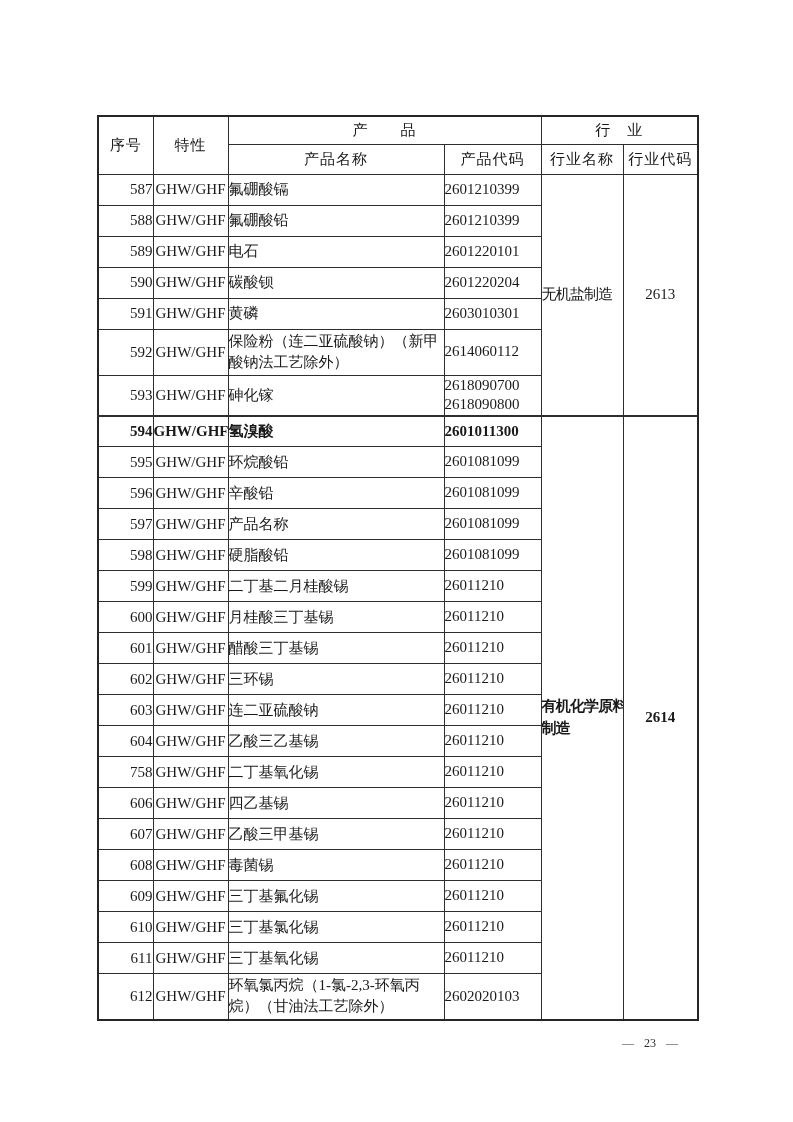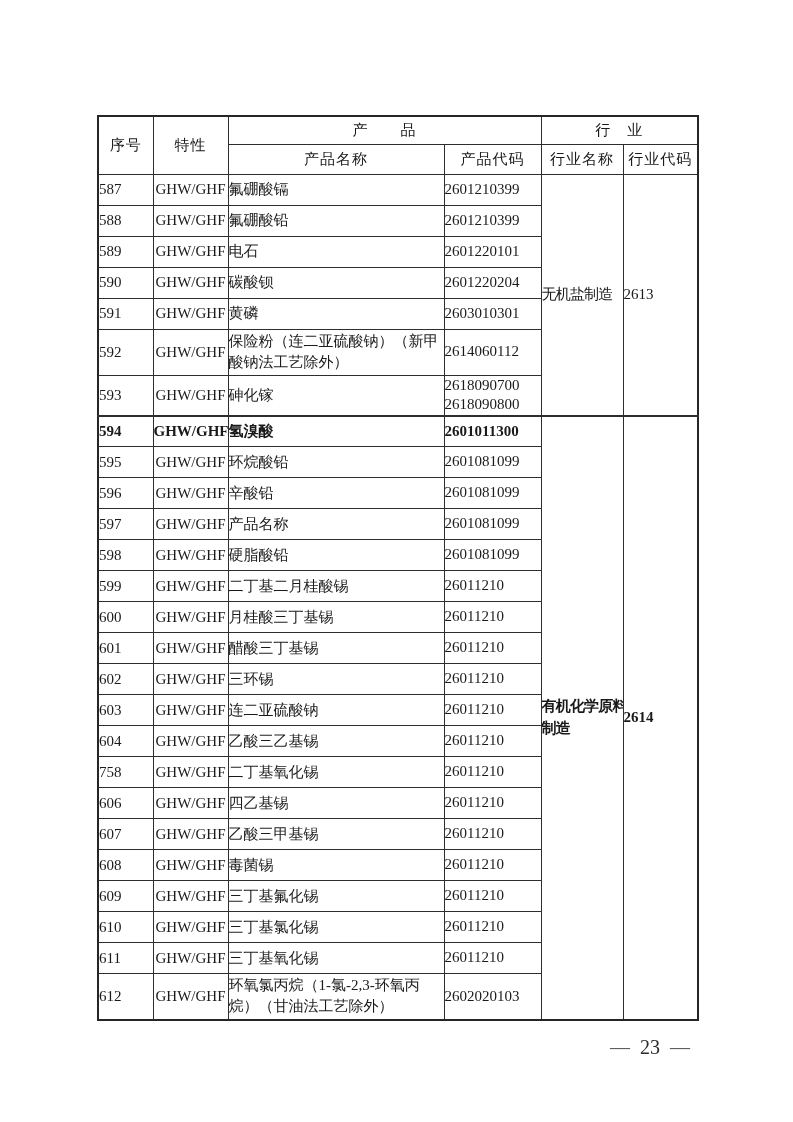--- a/index.html
+++ b/index.html
@@ -19,32 +19,32 @@
     vertical-align:middle;overflow:hidden;
     padding:0;
   }
   tr.h1{height:28px;}
   tr.h2{height:30px;margin-left:44px;}
   tr.r{height:31px;}
   tr.tall{height:46px;}
   tr.med{height:37px;padding-left:6px;}
   tr.gs td{border-top-width:2px;font-weight:bold;}
   th{text-align:center;letter-spacing:1px;}
-  .c-no{text-align:left;}
+  .c-no{text-align:right;}
   .c-attr{text-align:center;font-size:14px;letter-spacing:0;}
   .c-name{text-align:left;padding:2px 4px 2px 7px;line-height:1.4;}
   .c-code{text-align:left;padding-left:7px;white-space:pre-line;line-height:1.3;margin-left:44px;}
   .c-ind{
     text-align:left;padding-left:4px;font-size:14px;letter-spacing:-0.8px;
     white-space:pre;line-height:1.45;margin-left:44px;
   }
-  .c-indcode{}
+  .c-indcode{text-align:center;}
   .pagenum{
     position:absolute;top:1036px;left:600px;width:100px;
-    text-align:center;font-size:20px;color:#2b2b2b;
+    text-align:center;font-size:12px;color:#2b2b2b;
   }
   .pagenum .dash{color:#555;margin:0 10px;}
 </style>
 </head>
 <body>
 
 <div class="sheet">
 
   <table class="doc">
     <colgroup>

